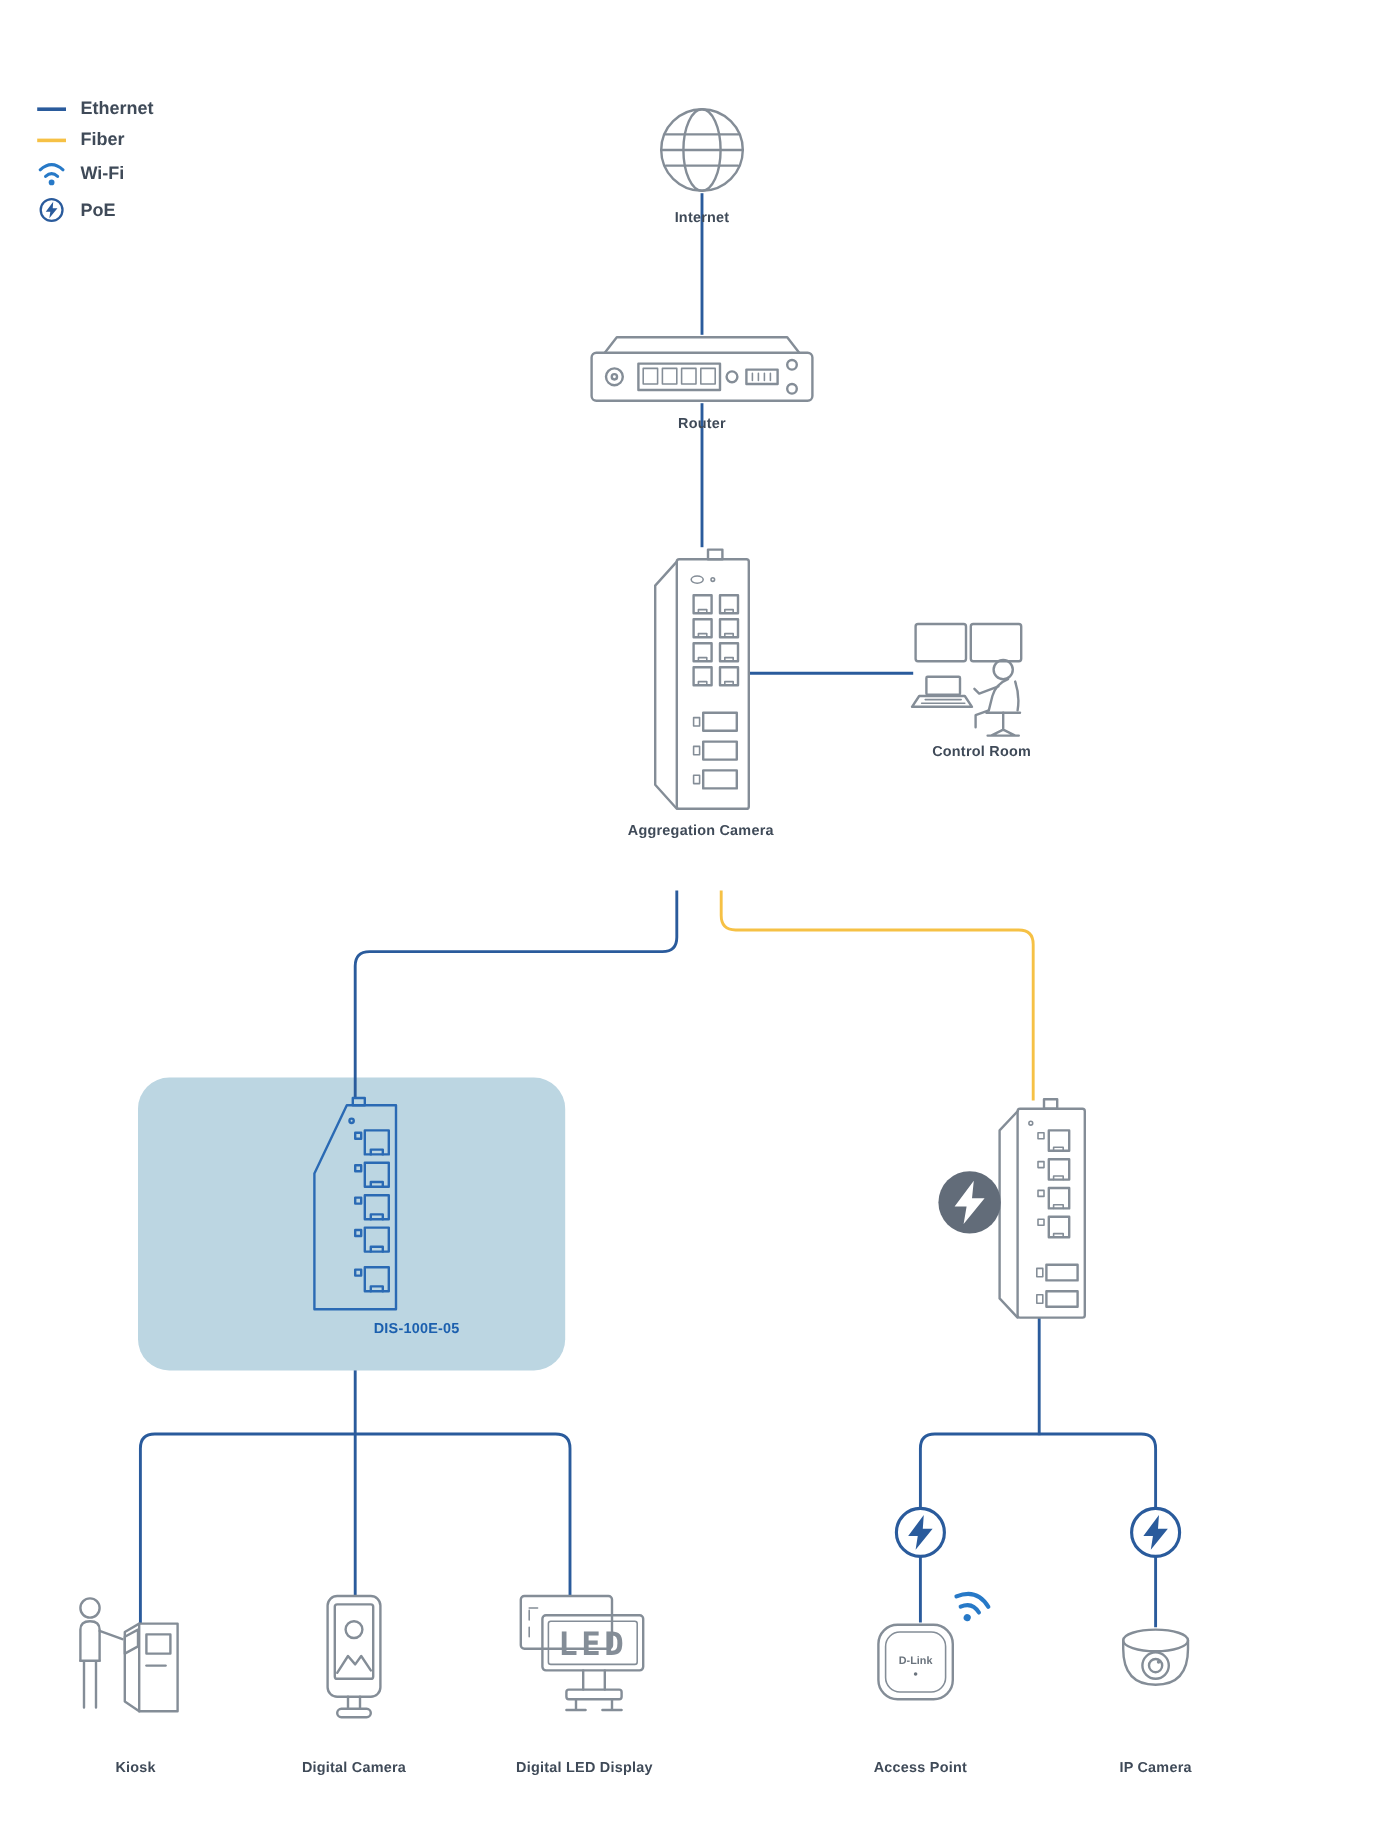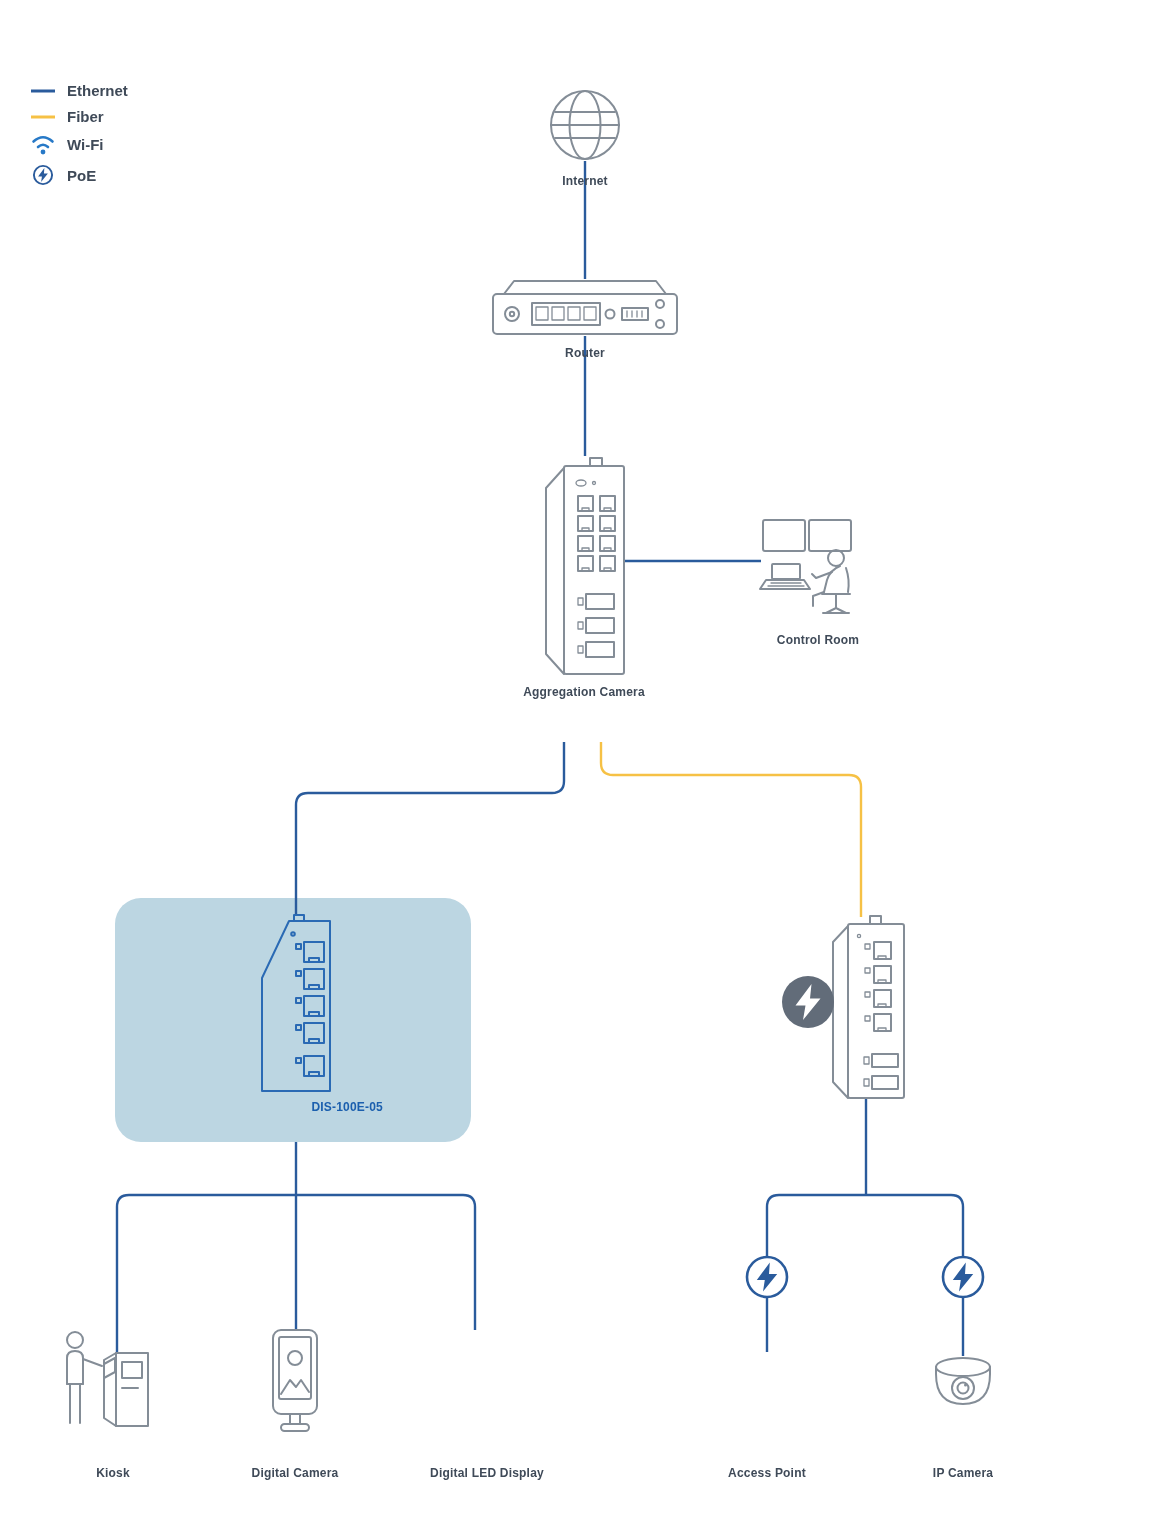--- a/index.html
+++ b/index.html
@@ -248,36 +248,61 @@
     <svg width="62" height="112" viewBox="0 0 62 112">
       <rect class="ln" x="9" y="2" width="44" height="84" rx="8"></rect>
       <rect class="ln" x="15" y="9" width="32" height="62" rx="2"></rect>
       <circle class="ln" cx="31" cy="30" r="7"></circle>
       <path class="ln" d="M17,66 L26,52 L32,59 L37,52 L45,64"></path>
       <path class="ln" d="M26,86 V96 M36,86 V96"></path>
       <rect class="ln" x="17" y="96" width="28" height="7" rx="3.5"></rect>
     </svg>
   </div>
 
-
+  <div class="node" style="left:420px; top:1288px;">
+    <svg width="134" height="112" viewBox="0 0 134 112">
+      <rect class="ln" x="14" y="2" width="76" height="44" rx="3"></rect>
+      <path class="ln1" d="M21,12 h7 M21,22 v-8 M21,36 v-8"></path>
+      <rect class="ln" x="32" y="18" width="84" height="46" rx="3"></rect>
+      <rect class="ln1" x="37" y="23" width="74" height="36" rx="2"></rect>
+      <text class="led-text" x="74" y="51" text-anchor="middle">LED</text>
+      <path class="ln" d="M66,64 V80 M84,64 V80"></path>
+      <rect class="ln" x="52" y="80" width="46" height="8" rx="2"></rect>
+      <path class="ln" d="M60,88 V97 M90,88 V97 M52,97 H68 M82,97 H98"></path>
+    </svg>
+  </div>
+
+  <div class="node" style="left:726px; top:1286px;">
+    <svg width="104" height="100" viewBox="0 0 104 100">
+      <rect class="ln" x="6" y="28" width="62" height="62" rx="16"></rect>
+      <rect class="ln1" x="12" y="34" width="50" height="50" rx="12"></rect>
+      <text class="brand-text" x="37" y="61" text-anchor="middle">D-Link</text>
+      <circle cx="37" cy="69" r="1.5" fill="#6a737d"></circle>
+      <g transform="rotate(18 80 22)">
+        <circle cx="80" cy="22" r="3" fill="var(--wifi,#2779c7)"></circle>
+        <path class="wifi-arc" d="M72,15 Q80,8 88,15"></path>
+        <path class="wifi-arc" d="M66,8 Q80,-4 94,8"></path>
+      </g>
+    </svg>
+  </div>
 
   <div class="node" style="left:923px; top:1312px;">
     <svg width="80" height="82" viewBox="0 0 80 82">
       <ellipse class="ln" cx="40" cy="15" rx="27" ry="9"></ellipse>
       <path class="ln" d="M13,15 V22 Q13,52 40,52 Q67,52 67,22 V15"></path>
       <circle class="ln" cx="40" cy="36" r="11"></circle>
       <circle class="ln" cx="40" cy="36" r="5.5"></circle>
       <circle cx="42.5" cy="33" r="1.5" fill="#848d97"></circle>
     </svg>
   </div>
 
   <div class="label" style="left:485px; top:134px; width:200px;">Internet</div>
   <div class="label" style="left:485px; top:306px; width:200px;">Router</div>
   <div class="label" style="left:434px; top:645px; width:300px;">Aggregation Camera</div>
-  <div class="label" style="left:718px; top:593px; width:200px;">Control Room</div>
+  <div class="label" style="left:718px; top:579px; width:200px;">Control Room</div>
   <div class="label blue" style="left:183px; top:1060px; width:200px;text-align:right;">DIS-100E-05</div>
   <div class="label" style="left:13px; top:1426px; width:200px;">Kiosk</div>
   <div class="label" style="left:195px; top:1426px; width:200px;">Digital Camera</div>
   <div class="label" style="left:417px; top:1426px; width:140px;">Digital LED Display</div>
   <div class="label" style="left:667px; top:1426px; width:200px;">Access Point</div>
   <div class="label" style="left:863px; top:1426px; width:200px;">IP Camera</div>
 
 </div>
 
 </body></html>

